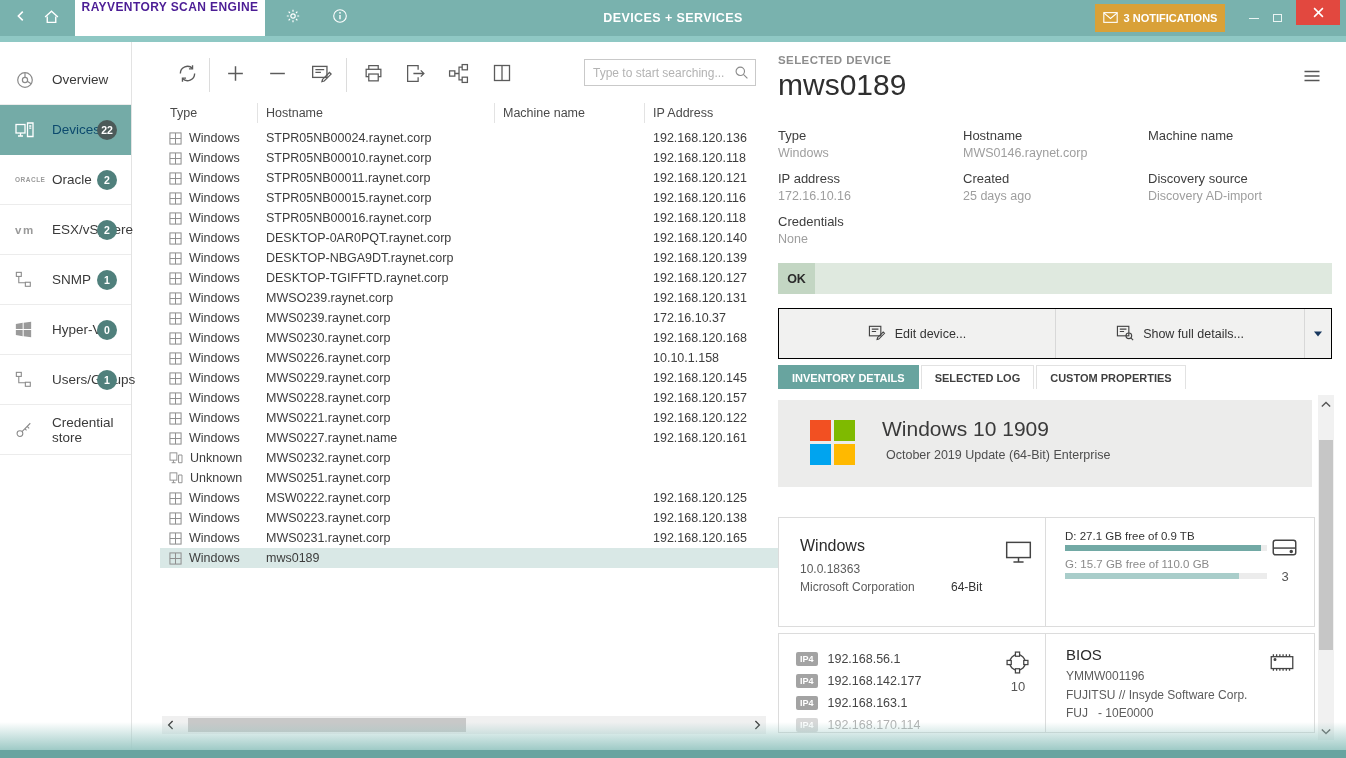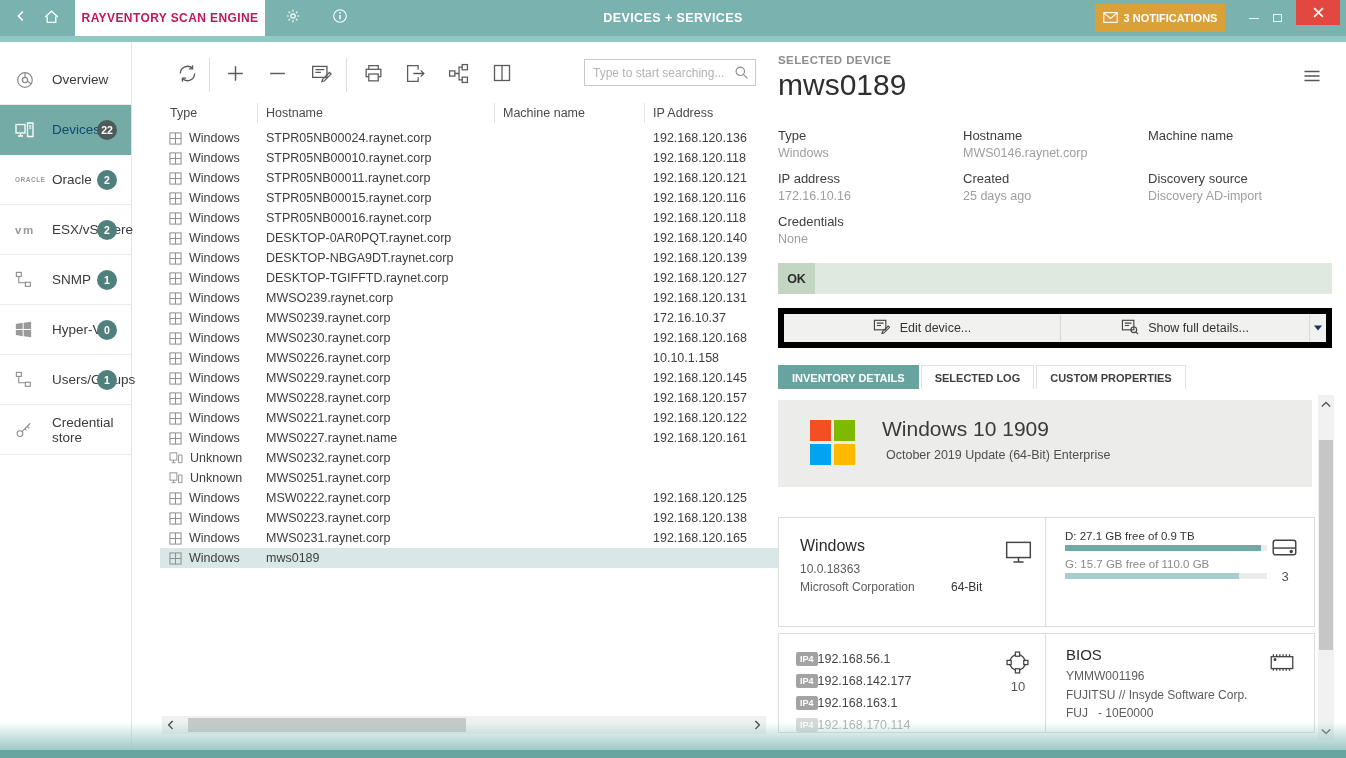--- a/index.html
+++ b/index.html
@@ -6,22 +6,22 @@
   html,body{background:#dcdcdc}
   #app{position:relative;width:1346px;height:758px;background:#fff;overflow:hidden;
        font-family:"Liberation Sans","DejaVu Sans",sans-serif;
        --teal:#79b2ae;--teal-light:#8fc8c4;--sel:#74aba7;--tab-active:#68a49f;--notif:#d9a138;
        --close:#e2483f;--ok-bg:#dfe9df;--ok-badge:#c3d6c3;--row-sel:#d9e8e6;--bar:#72a9a5;
        --bar-dim:#a9cdca;--badge:#50807c;--badge-dark:#4c5a59;}
   
   .titlebar{position:absolute;left:0;top:0;width:1346px;height:36px;background:var(--teal)}
   .titlebar-accent{position:absolute;left:0;top:36px;width:1346px;height:6px;background:var(--teal-light)}
   .tb-btn{position:absolute;top:0;height:36px;display:flex;align-items:center;justify-content:center;cursor:pointer}
-  .app-tab{position:absolute;left:75px;top:0;width:190px;height:36px;background:#fff;color:#be185d;
-           font-size:12px;font-weight:700;letter-spacing:.4px;display:flex;align-items:center;justify-content:center}
+  .app-tab{position:absolute;left:75px;top:0;width:190px;height:36px;background:#fff;color:#4c1d95;
+           font-size:12px;font-weight:700;letter-spacing:.4px;display:flex;align-items:flex-start;justify-content:center}
   .page-title{position:absolute;left:50%;transform:translateX(-50%);top:11px;color:#fff;font-size:12.5px;font-weight:700;letter-spacing:.4px}
   .notif-btn{position:absolute;left:1095px;top:4px;width:130px;height:28px;background:var(--notif);color:#fff;
              font-size:11px;font-weight:700;display:flex;align-items:center;justify-content:center;gap:6px}
   .win-min{left:1243px;width:22px}.win-max{left:1266px;width:22px}
   .win-min i{display:block;width:10px;border-top:1.4px solid #eaf4f3}
   .win-max i{display:block;width:9px;height:8px;border:1.2px solid #eaf4f3}
   .win-close{position:absolute;left:1296px;top:0;width:44px;height:25px;background:var(--close);
              display:flex;align-items:center;justify-content:center}
   
   .sidebar{position:absolute;left:0;top:42px;width:132px;height:716px;background:#fff;border-right:1px solid #e3e3e3}
@@ -60,21 +60,21 @@
   .rpanel{position:absolute;left:778px;top:42px;width:558px;height:716px;background:#fff}
   .sec-label{position:absolute;left:0;top:12px;font-size:11.5px;font-weight:700;color:#8d8d8d;letter-spacing:.4px}
   .dev-name{position:absolute;left:0;top:26px;font-size:30px;font-weight:300;color:#2f2f2f}
   .menu-btn{position:absolute;left:522px;top:24px;width:24px;height:24px;display:flex;align-items:center;justify-content:center;cursor:pointer}
   #detail-fields{position:absolute;left:0;top:86px;width:545px;display:grid;grid-template-columns:185px 185px 175px;row-gap:10px}
   .f-label{font-size:13px;color:#3e3e3e}
   .f-value{font-size:12.5px;color:#9e9e9e;margin-top:3px;min-height:15px}
   .status{position:absolute;left:0;top:221px;width:554px;height:31px;background:var(--ok-bg);display:flex;align-items:stretch}
   .ok{width:37px;background:var(--ok-badge);display:flex;align-items:center;justify-content:center;font-weight:700;font-size:12.5px;color:#2c2c2c}
   .msg{display:flex;align-items:center;padding-left:14px;font-size:12.5px;color:#333}
-  .btnrow{position:absolute;left:0;top:266px;width:554px;height:40px;display:flex;border:6px solid #000000;background:#f1f1f0}
+  .btnrow{position:absolute;left:0;top:266px;width:554px;height:51px;display:flex;border:1px solid #000000;background:#f1f1f0}
   .btn{display:flex;align-items:center;justify-content:center;gap:8px;font-size:12.5px;color:#333;cursor:pointer}
   .btn+.btn{border-left:1px solid #d8d8d8}
   .btn-edit{flex:0 0 276px}.btn-details{flex:0 0 249px}.btn-caret{flex:1}
   #tabs{position:absolute;left:0;top:323px;height:24px;display:flex}
   .tab{padding:0 13px;display:flex;align-items:center;font-size:11px;font-weight:700;color:#3f3f3f;background:#fff;
        border:1px solid #e2e2e2;border-bottom:none;margin-right:2px;cursor:pointer}
   .tab.active{background:var(--tab-active);color:#fff;border-color:var(--tab-active)}
   .banner{position:absolute;left:0;top:358px;width:534px;height:87px;background:#ececeb}
   .wlogo{position:absolute;left:32px;top:20px;width:46px;height:46px;display:grid;grid-template-columns:21px 21px;grid-template-rows:21px 21px;gap:3px}
   .banner-title{position:absolute;left:104px;top:17px;font-size:21px;color:#3a3a3a}
@@ -90,21 +90,21 @@
   .card-ic{position:absolute;color:#444}
   .ic-count{position:absolute;font-size:13px;color:#555;width:26px;text-align:center}
   #disk-list{position:absolute;left:19px;top:12px;width:210px}
   .disk{margin-bottom:7px}
   .disk-label{font-size:11.5px;color:#333;margin-bottom:3px;white-space:nowrap}
   .disk-label.dim{color:#8a8a8a}
   .disk-track{width:202px;height:6px;background:#ececec}
   .disk-fill{height:6px;background:var(--bar)}
   .disk-fill.dim{background:var(--bar-dim)}
   #ip-list{position:absolute;left:17px;top:14px}
-  .iprow{display:flex;align-items:center;height:22px}
+  .iprow{display:flex;align-items:center;gap:10px;height:22px}
   .iprow.faded{opacity:.42}
   .ipbadge{background:#a3a3a3;color:#fff;font-size:9px;font-weight:700;padding:2px 4px;border-radius:2px}
   .ipaddr{font-size:12.5px;color:#454545}
   .bios-title{position:absolute;left:20px;top:12px;font-size:15px;color:#2b2b2b}
   .bios-serial{position:absolute;left:20px;top:35px;font-size:12px;color:#5c5c5c}
   .bios-vendor{position:absolute;left:20px;top:54px;font-size:12px;color:#5c5c5c}
   .bios-ver{position:absolute;left:20px;top:72px;font-size:12px;color:#5c5c5c;white-space:pre}
   .vscroll{position:absolute;left:540px;top:353px;width:16px;height:345px;background:#f1f1f1}
   .vs-arrow{position:absolute;left:0;width:16px;height:18px;display:flex;align-items:center;justify-content:center;color:#555;cursor:pointer}
   .vs-thumb{position:absolute;left:1px;top:45px;width:14px;height:210px;background:#c6c6c6;cursor:pointer}

